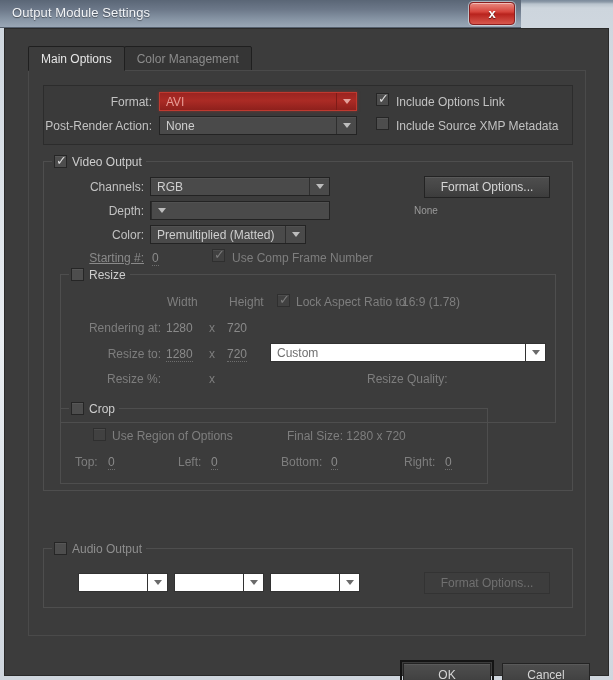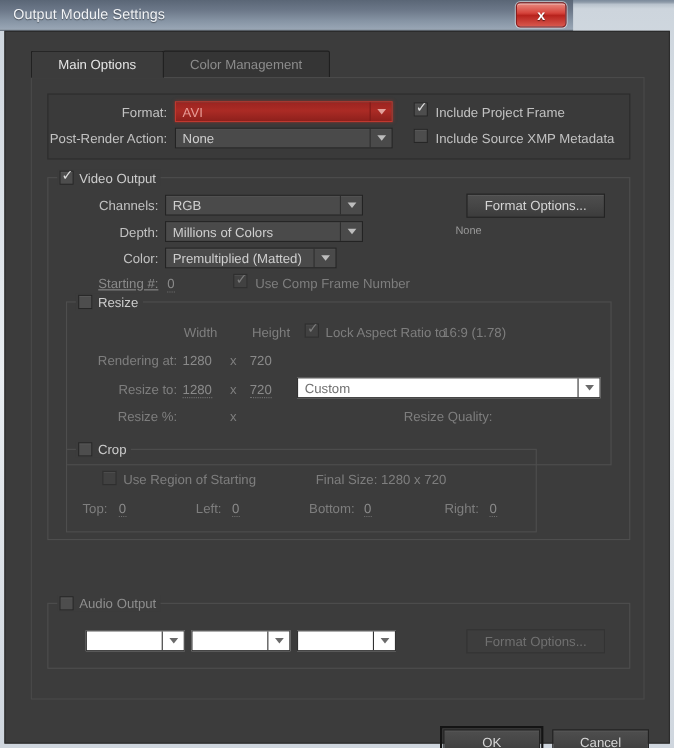--- a/index.html
+++ b/index.html
@@ -49,21 +49,21 @@
     position:absolute;left:4px;top:28px;width:605px;height:648px;
     background:#3c3c3c;
     border:1px solid #2a2a2a;
     box-sizing:border-box;
     color:#c8c8c8;
   }
 
   
   .tabs{position:absolute;left:23px;top:17px;height:26px;}
   .tab{
-    float:left;height:25px;line-height:25px;padding:0 24px;
+    float:left;height:25px;line-height:25px;padding:0 12px;
     font-size:12px;box-sizing:border-box;cursor:pointer;
   }
   .tab.active{
     background:#3c3c3c;color:#e6e6e6;
     border:1px solid #1f1f1f;border-bottom:1px solid #3c3c3c;
     border-top-left-radius:2px;border-top-right-radius:2px;
     position:relative;z-index:3;
   }
   .tab.inactive{
     background:#353535;color:#8c8c8c;
@@ -210,21 +210,21 @@
         <div class="dd" style="left:115px;top:30px;width:198px;">
           <div class="val">None</div>
           <div class="arrowbox">
               <div class="arrow"></div>
             </div>
         </div>
 
         <div class="cb" style="left:332px;top:7px;">
           <div class="tick">✓</div>
         </div>
-        <div class="lbl" style="left:352px;top:9px;">Include Project Frame</div>
+        <div class="lbl" style="left:352px;top:9px;">Include Options Link</div>
 
         <div class="cb" style="left:332px;top:31px;"></div>
         <div class="lbl" style="left:352px;top:33px;">Include Source XMP Metadata</div>
       </div>
 
       <div class="fieldset" style="left:14px;top:90px;width:530px;height:330px;">
         <div class="legend">
           <div class="cb inline">
             <div class="tick">✓</div>
           </div>
@@ -234,21 +234,20 @@
         <div class="lbl r" style="left:10px;top:18px;width:90px;">Channels:</div>
         <div class="dd" style="left:106px;top:15px;width:180px;">
           <div class="val">RGB</div>
           <div class="arrowbox">
               <div class="arrow"></div>
             </div>
         </div>
 
         <div class="lbl r" style="left:10px;top:42px;width:90px;">Depth:</div>
         <div class="dd" style="left:106px;top:39px;width:180px;">
-          <div class="val">Millions of Colors</div>
           <div class="arrowbox">
               <div class="arrow"></div>
             </div>
         </div>
 
         <div class="lbl r" style="left:10px;top:66px;width:90px;">Color:</div>
         <div class="dd" style="left:106px;top:63px;width:156px;">
           <div class="val">Premultiplied (Matted)</div>
           <div class="arrowbox">
               <div class="arrow"></div>
@@ -303,21 +302,21 @@
           <div class="lbl dim" style="left:306px;top:97px;">Resize Quality:</div>
         </div>
 
         <div class="fieldset" style="left:16px;top:246px;width:428px;height:76px;">
           <div class="legend" style="background:#3c3c3c;">
             <div class="cb inline"></div>
             <span>Crop</span>
           </div>
 
           <div class="cb disabled" style="left:32px;top:19px;"></div>
-          <div class="lbl dim" style="left:51px;top:20px;">Use Region of Starting</div>
+          <div class="lbl dim" style="left:51px;top:20px;">Use Region of Options</div>
           <div class="lbl dim" style="left:226px;top:20px;">Final Size: 1280 x 720</div>
 
           <div class="lbl dim" style="left:14px;top:46px;">Top:</div>
           <div class="num" style="left:47px;top:46px;">0</div>
 
           <div class="lbl dim" style="left:117px;top:46px;">Left:</div>
           <div class="num" style="left:150px;top:46px;">0</div>
 
           <div class="lbl dim" style="left:220px;top:46px;">Bottom:</div>
           <div class="num" style="left:270px;top:46px;">0</div>

